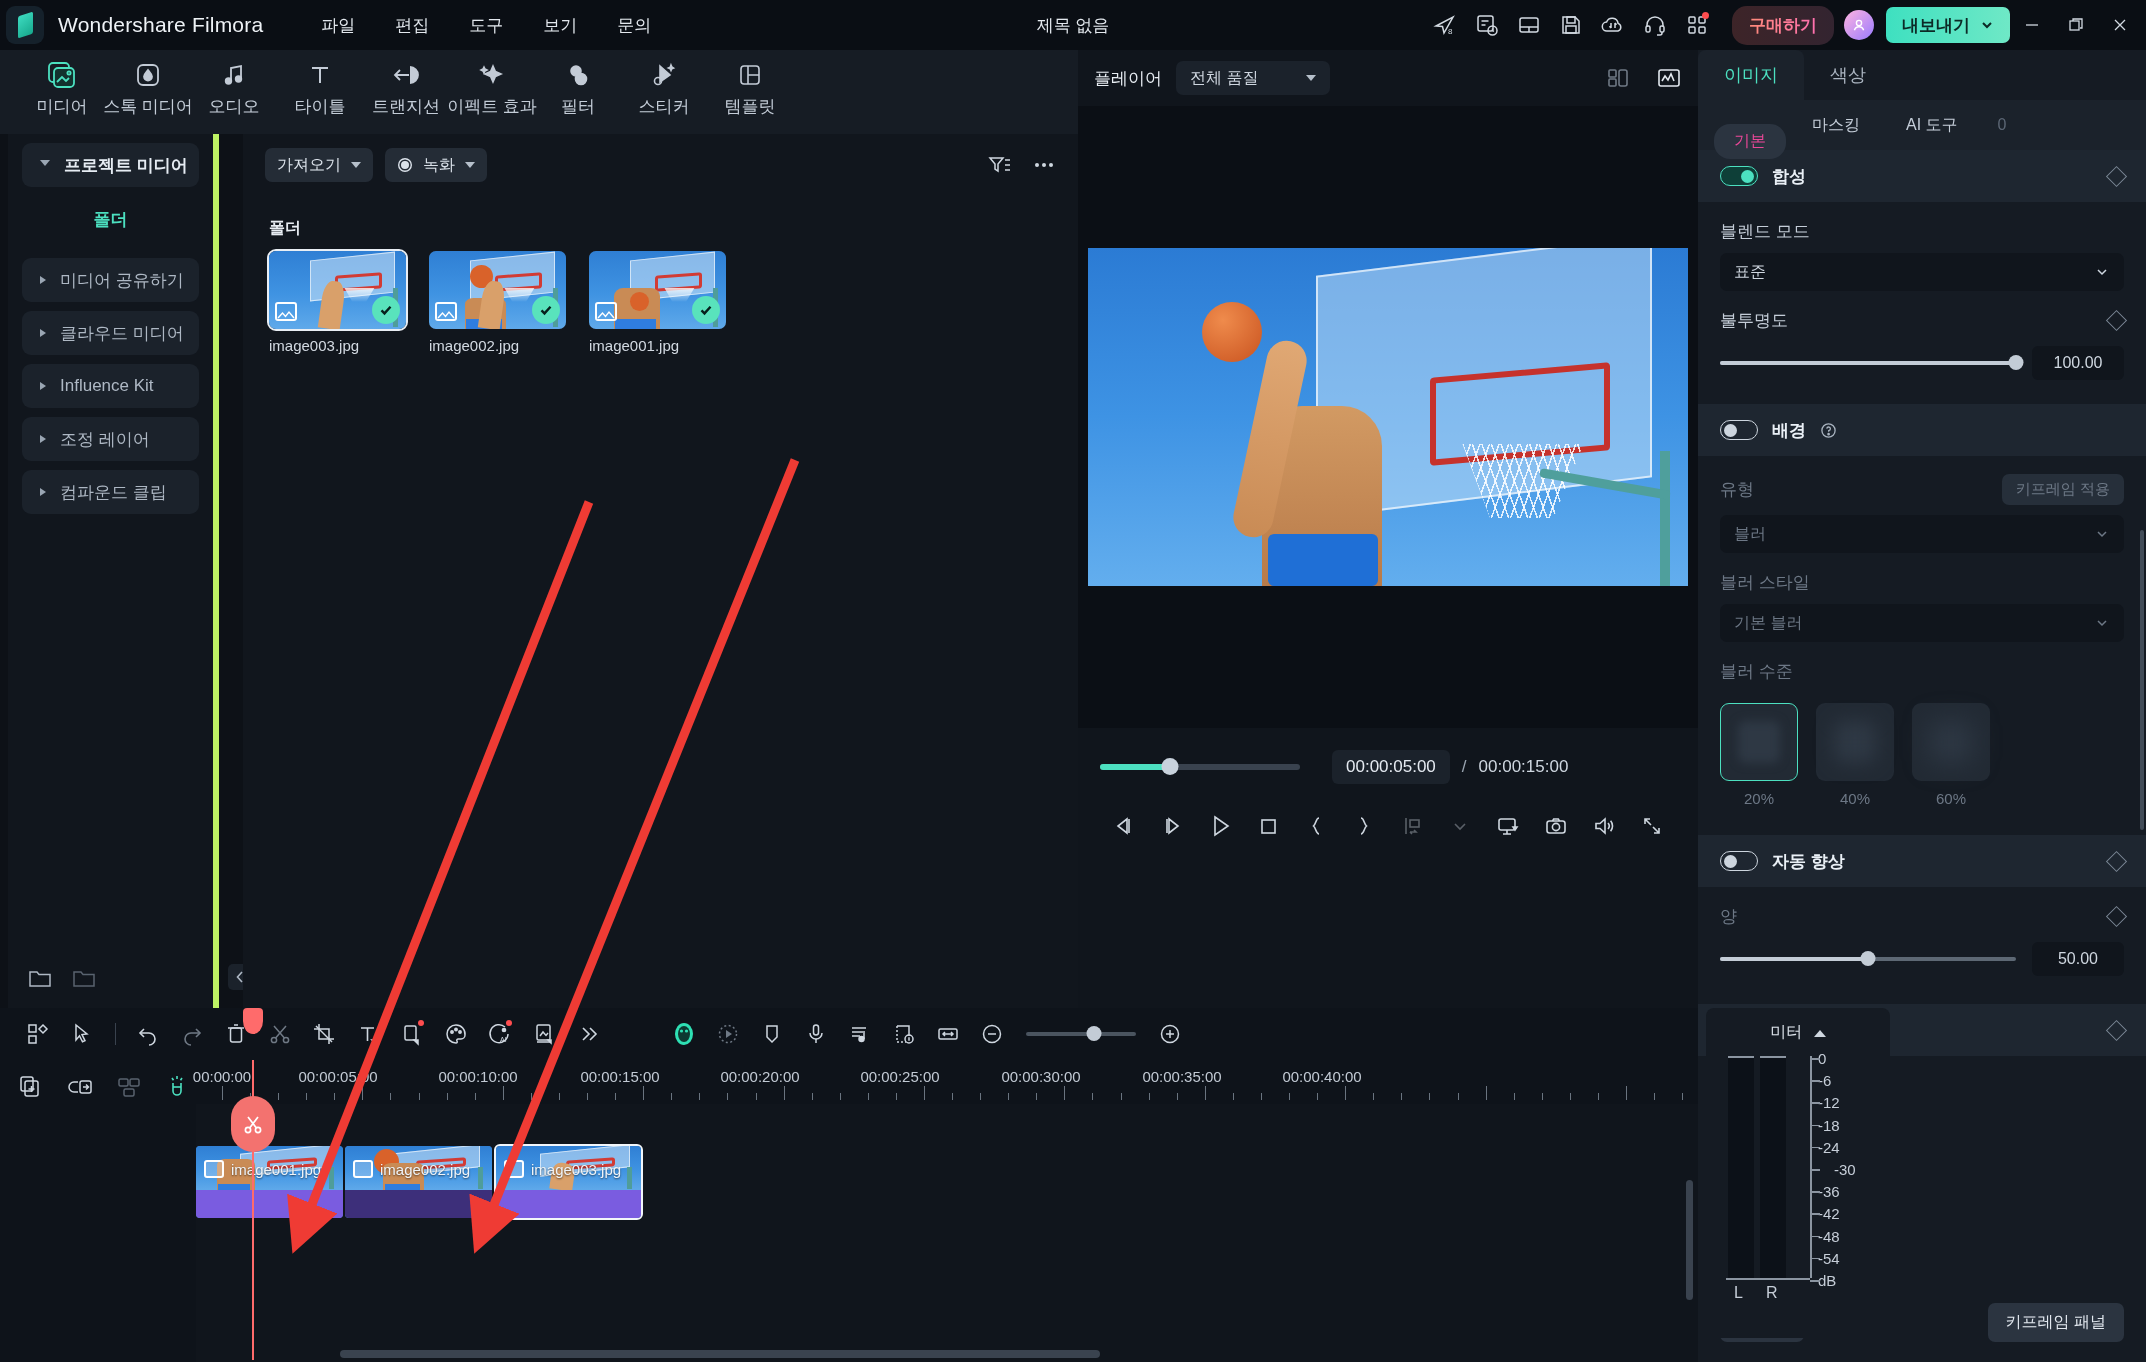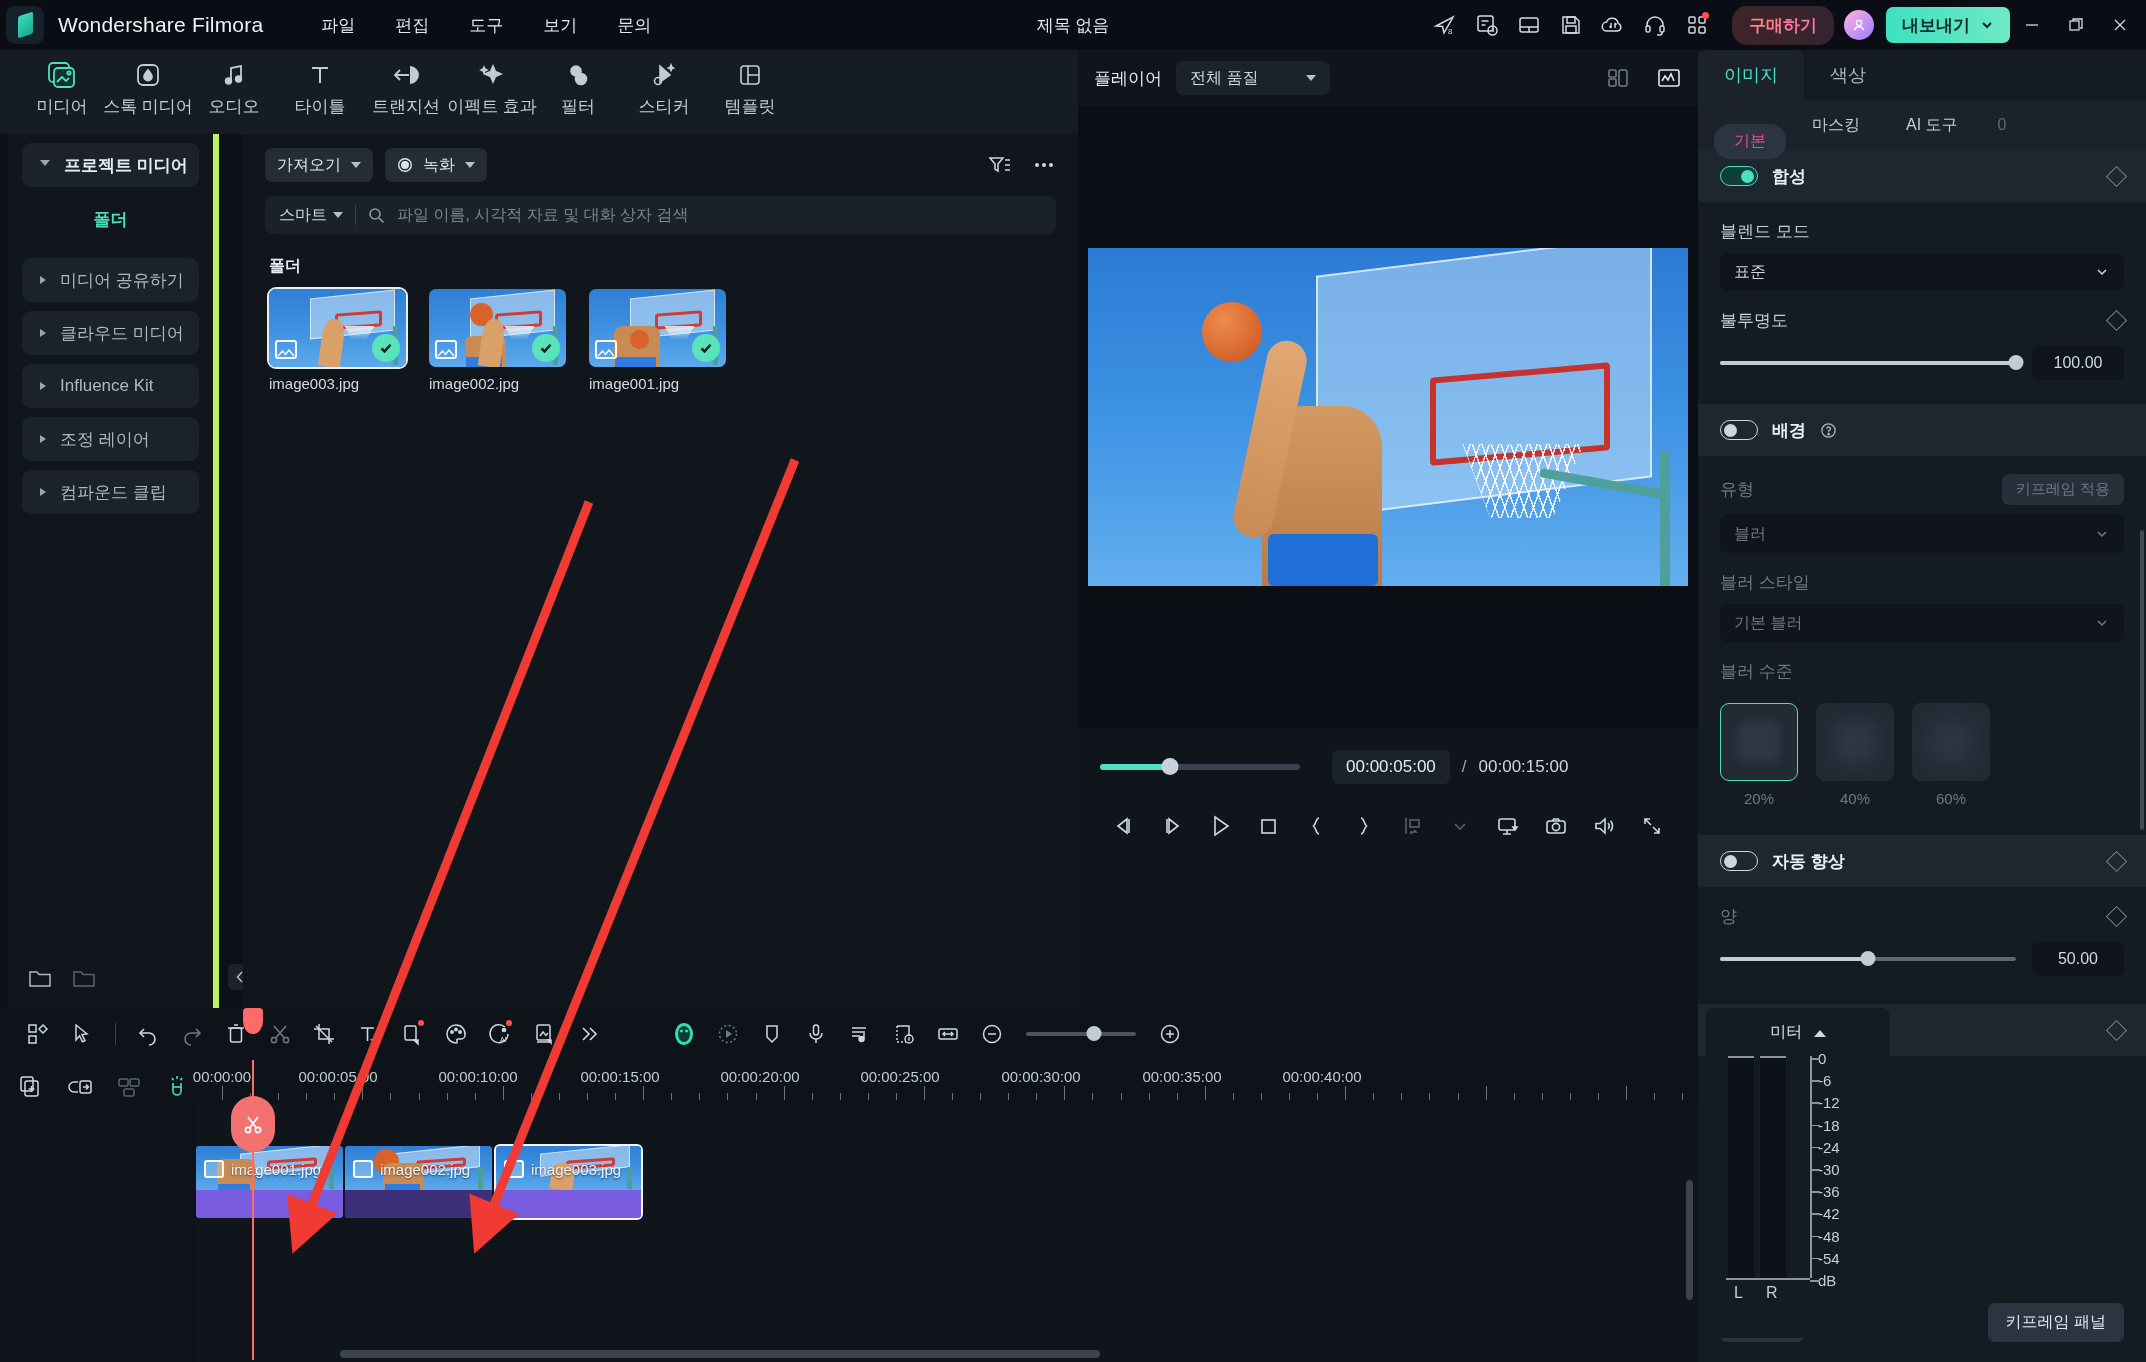--- a/index.html
+++ b/index.html
@@ -520,34 +520,20 @@
             <path d="M17 6h5M17 11h5M17 16h5"></path>
           </svg>
         <svg width="24" height="22" viewBox="0 0 24 22" fill="#cfd7e0">
             <circle cx="5" cy="11" r="2"></circle>
             <circle cx="12" cy="11" r="2"></circle>
             <circle cx="19" cy="11" r="2"></circle>
           </svg>
       </div>
     </div>
 
-    <div class="search-row">
-      <div class="search-box">
-        <span class="smart">
-          <span>스마트</span>
-          <span class="chev"></span>
-        </span>
-        <span class="vsep"></span>
-        <svg width="17" height="17" viewBox="0 0 17 17" fill="none" stroke="#8d97a3" stroke-width="1.6">
-            <circle cx="7" cy="7" r="5"></circle>
-            <path d="M11 11l4.5 4.5"></path>
-          </svg>
-        <span class="search-ph">파일 이름, 시각적 자료 및 대화 상자 검색</span>
-      </div>
-    </div>
 
     <div class="folder-label">폴더</div>
 
     <div class="grid">
 
       <div class="cell">
         <div class="thumb selected">
           <div class="bb">
               <div class="board"></div>
               <div class="rim"></div>
@@ -1196,21 +1182,21 @@
             <div class="dbl" style="top: 2px;">0</div>
             <div class="dbtick" style="top: 2px;"></div>
             <div class="dbl" style="top: 24.2px;">-6</div>
             <div class="dbtick" style="top: 24.2px;"></div>
             <div class="dbl" style="top: 46.4px;">-12</div>
             <div class="dbtick" style="top: 46.4px;"></div>
             <div class="dbl" style="top: 68.6px;">-18</div>
             <div class="dbtick" style="top: 68.6px;"></div>
             <div class="dbl" style="top: 90.8px;">-24</div>
             <div class="dbtick" style="top: 90.8px;"></div>
-            <div class="dbl" style="top: 113px;">-30</div>
+            <div class="dbl" style="top: 113px; margin-left: 16px;">-30</div>
             <div class="dbtick" style="top: 113px;"></div>
             <div class="dbl" style="top: 135.2px;">-36</div>
             <div class="dbtick" style="top: 135.2px;"></div>
             <div class="dbl" style="top: 157.4px;">-42</div>
             <div class="dbtick" style="top: 157.4px;"></div>
             <div class="dbl" style="top: 179.6px;">-48</div>
             <div class="dbtick" style="top: 179.6px;"></div>
             <div class="dbl" style="top: 201.8px;">-54</div>
             <div class="dbtick" style="top: 201.8px;"></div>
             <div class="dbl" style="top: 224px;">dB</div>

